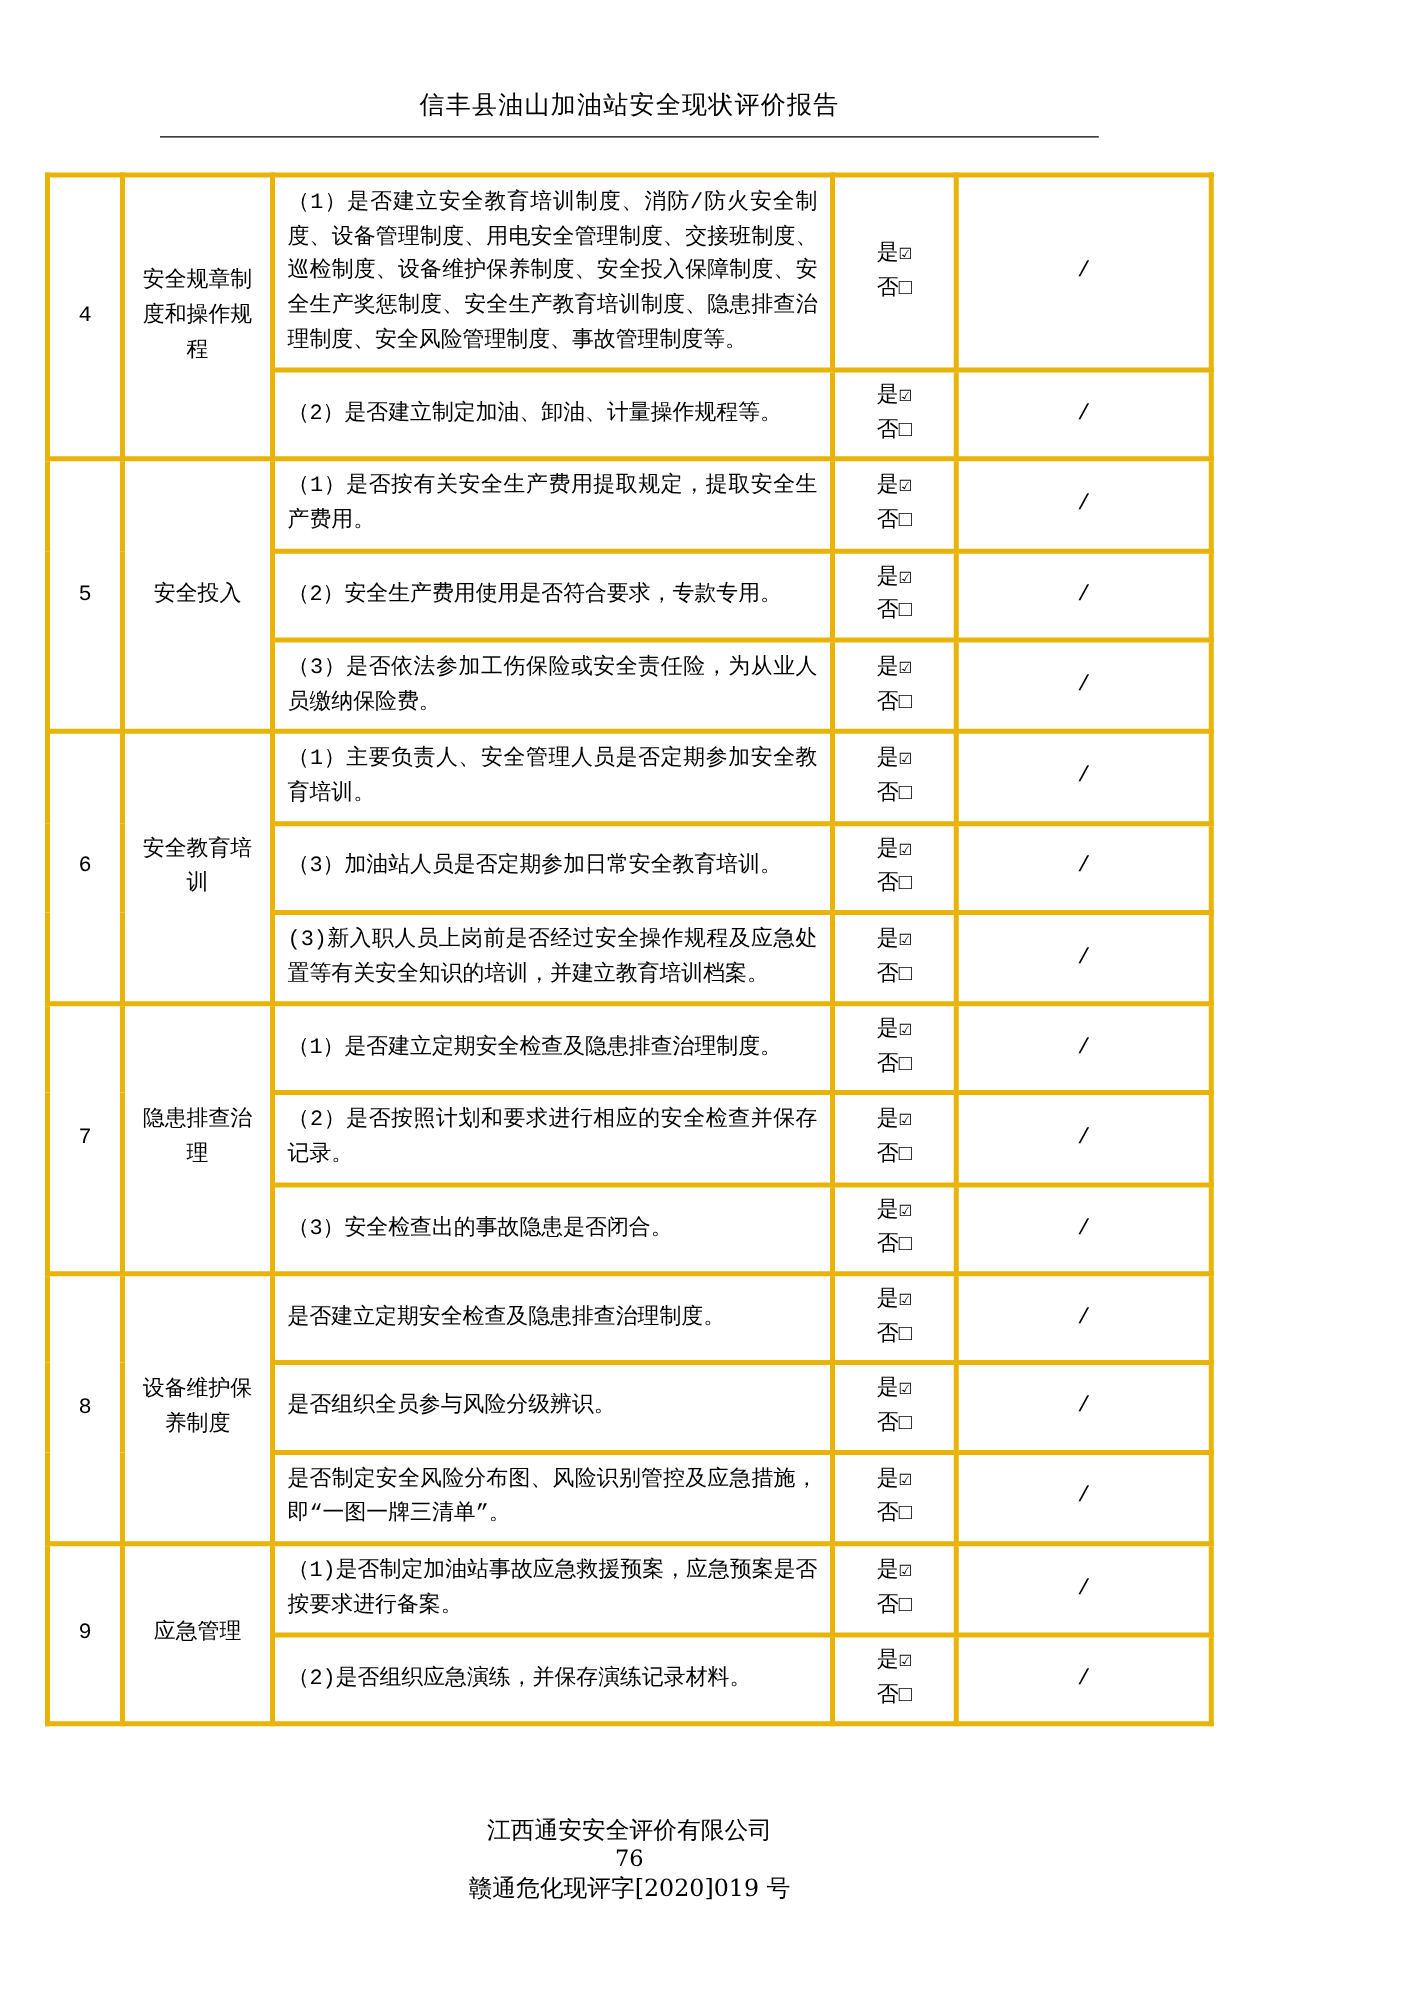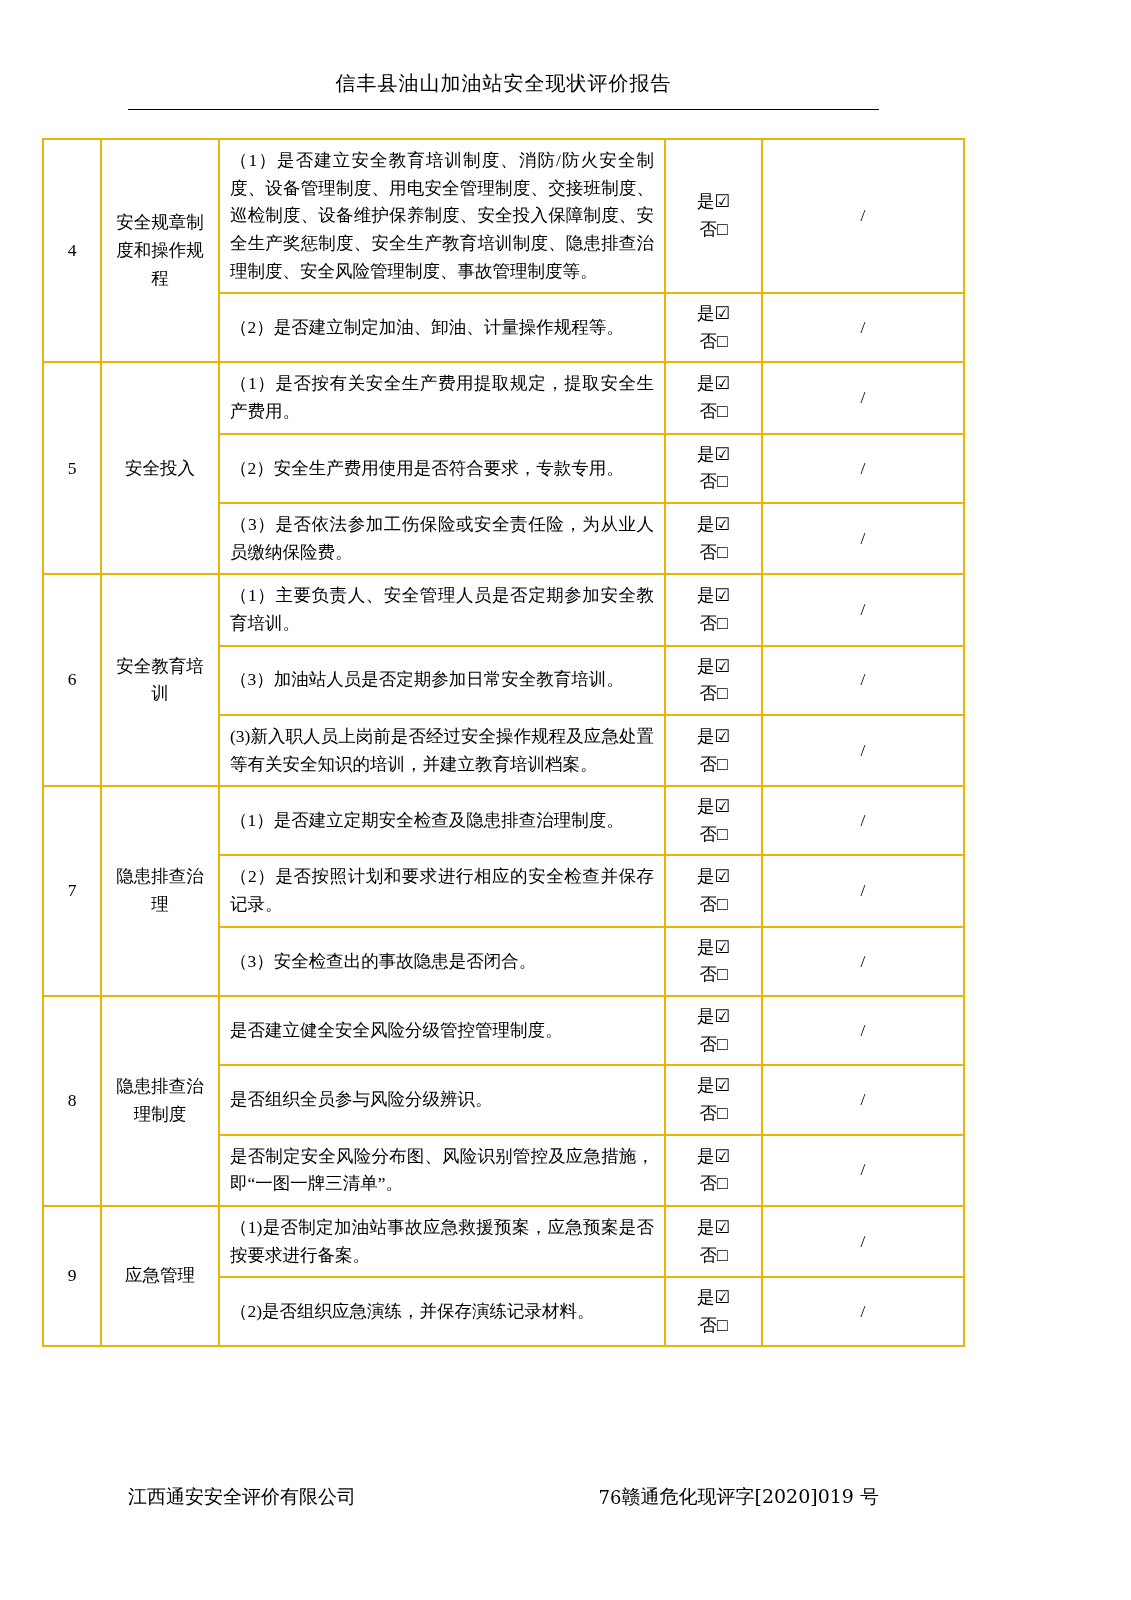--- a/index.html
+++ b/index.html
@@ -33,25 +33,25 @@
     margin: 12px 128px 0 128px;
     border-bottom: 1.5px solid #000;
   }
   table.main {
     border-collapse: collapse;
     margin: 28px auto 0 auto;
     width: 875px;
     table-layout: fixed;
   }
   table.main td {
-    border: 2px solid #eab308;
+    border: 4px solid #eab308;
     vertical-align: middle;
     font-size: 17.5px;
     line-height: 1.58;
-    font-family: Liberation Serif, serif;
+    font-family: Liberation Mono, monospace;
   }
   td.num {
     width: 54px;
     text-align: center;
   }
   td.cat {
     width: 104px;
     text-align: center;
     padding: 4px 6px;
     border-radius: 14px;
@@ -69,27 +69,28 @@
     white-space: nowrap;
   }
   td.note {
     width: 198px;
     text-align: center;
   }
   .footer {
     position: absolute;
     left: 0;
     right: 0;
-    bottom: 90px;
+    bottom: 76px;
     margin: 0 128px;
     display: flex;
     align-items: center;
     justify-content: space-between;
     font-size: 19px;
     font-family: "DejaVu Serif", "Liberation Serif", serif;
+    flex-direction: column;
   }
   .footer .mid {
     flex: 1;
     text-align: right;
     font-size: 18px;
   }
 </style>
 </head>
 <body>
 
@@ -196,22 +197,22 @@
         <td class="item">（3）安全检查出的事故隐患是否闭合。</td>
         <td class="check">
           <div>是☑</div>
           <div>否□</div>
         </td>
         <td class="note">/</td>
       </tr>
 
       <tr>
         <td class="num" rowspan="3">8</td>
-        <td class="cat" rowspan="3">隐患排查治理制度</td>
-        <td class="item">是否建立健全安全风险分级管控管理制度。</td>
+        <td class="cat" rowspan="3">设备维护保养制度</td>
+        <td class="item">是否建立定期安全检查及隐患排查治理制度。</td>
         <td class="check">
           <div>是☑</div>
           <div>否□</div>
         </td>
         <td class="note">/</td>
       </tr>
       <tr>
         <td class="item">是否组织全员参与风险分级辨识。</td>
         <td class="check">
           <div>是☑</div>

